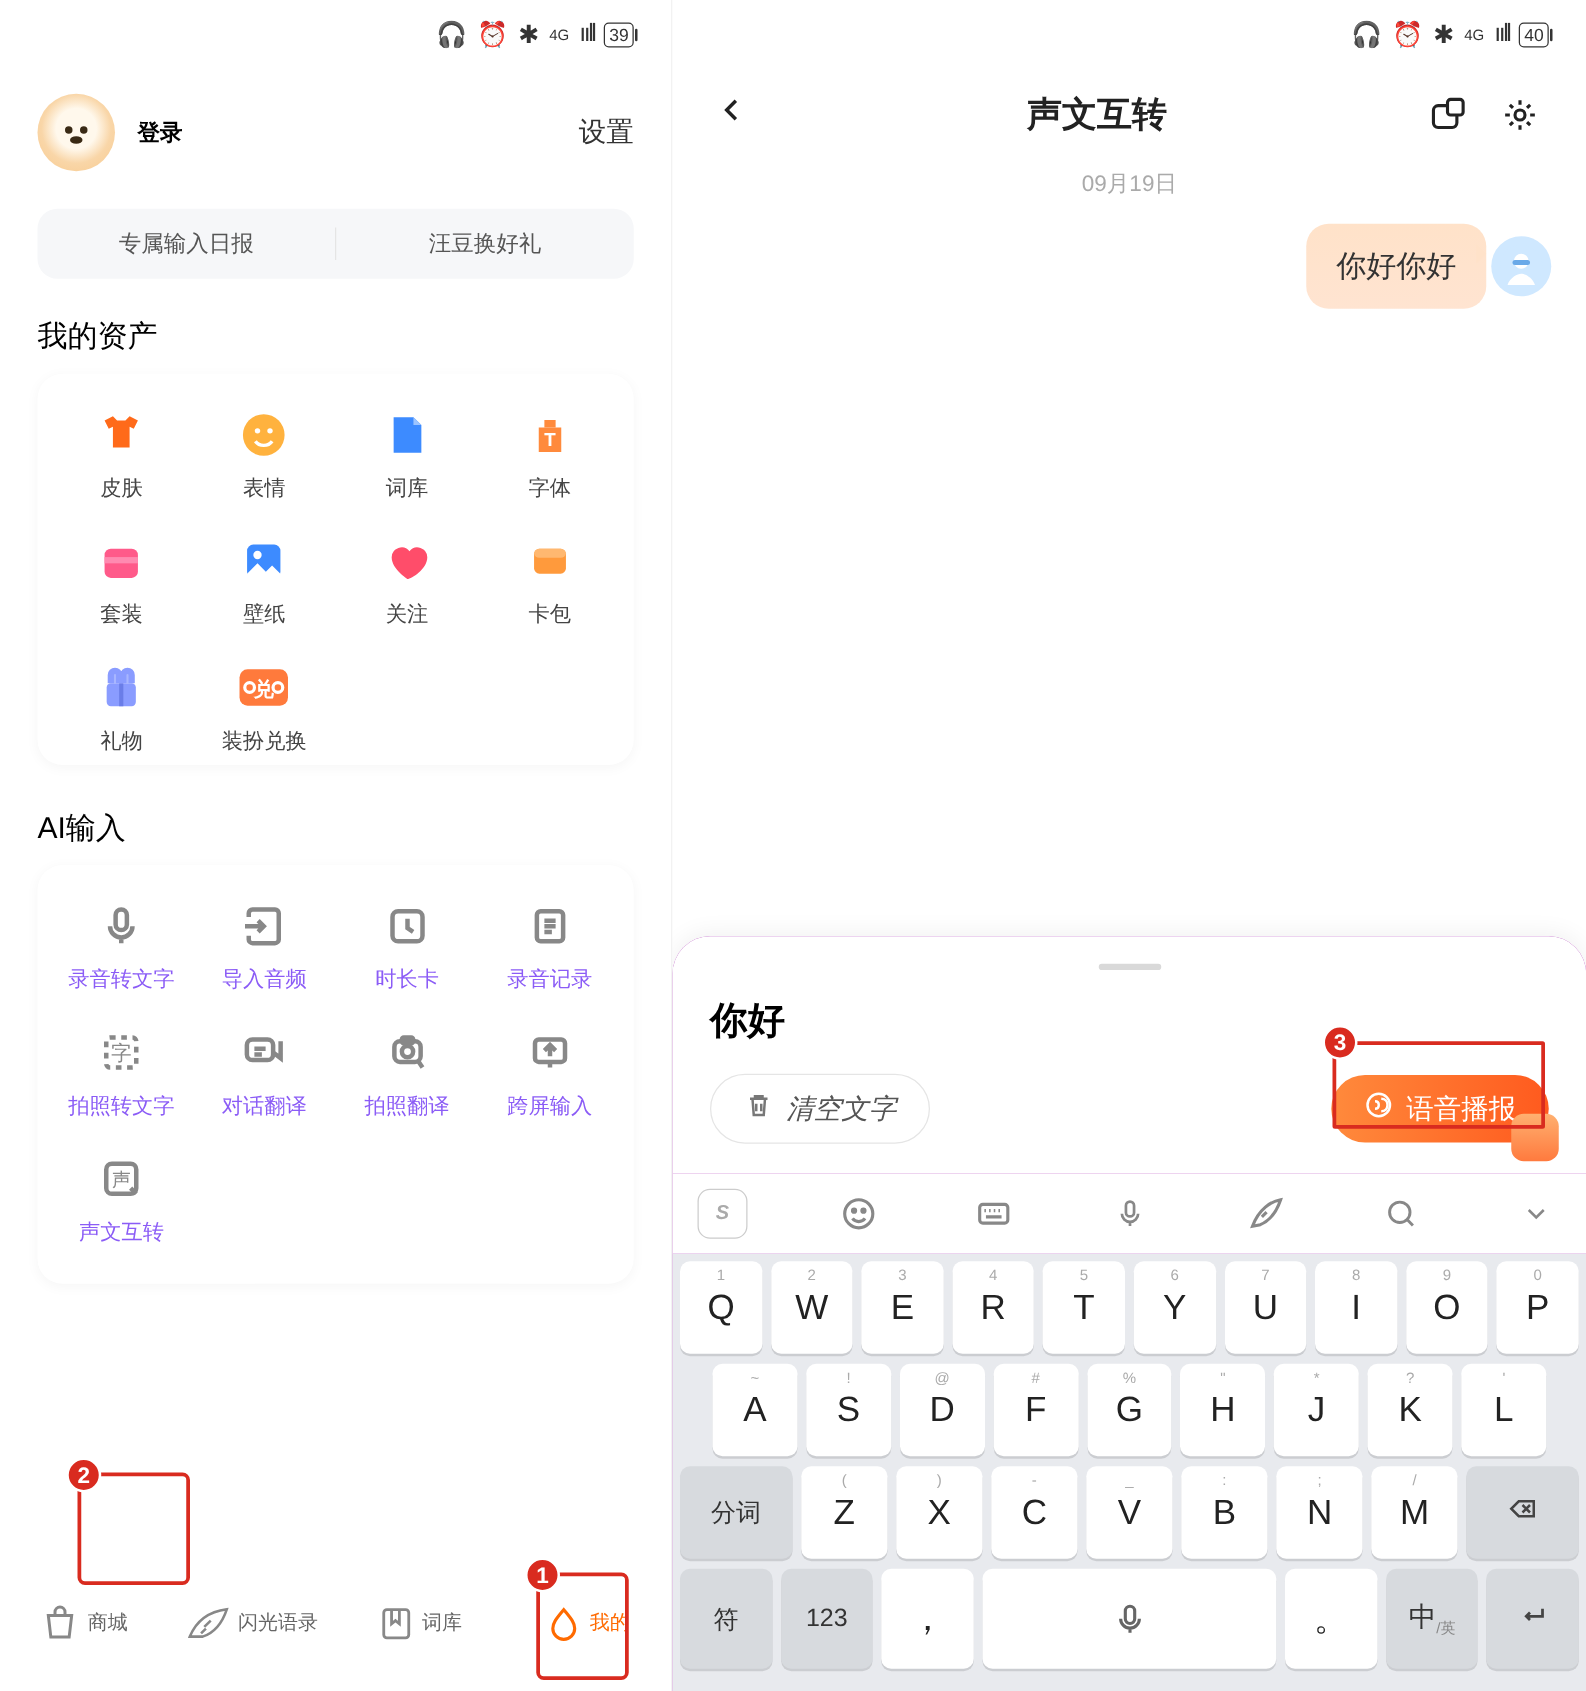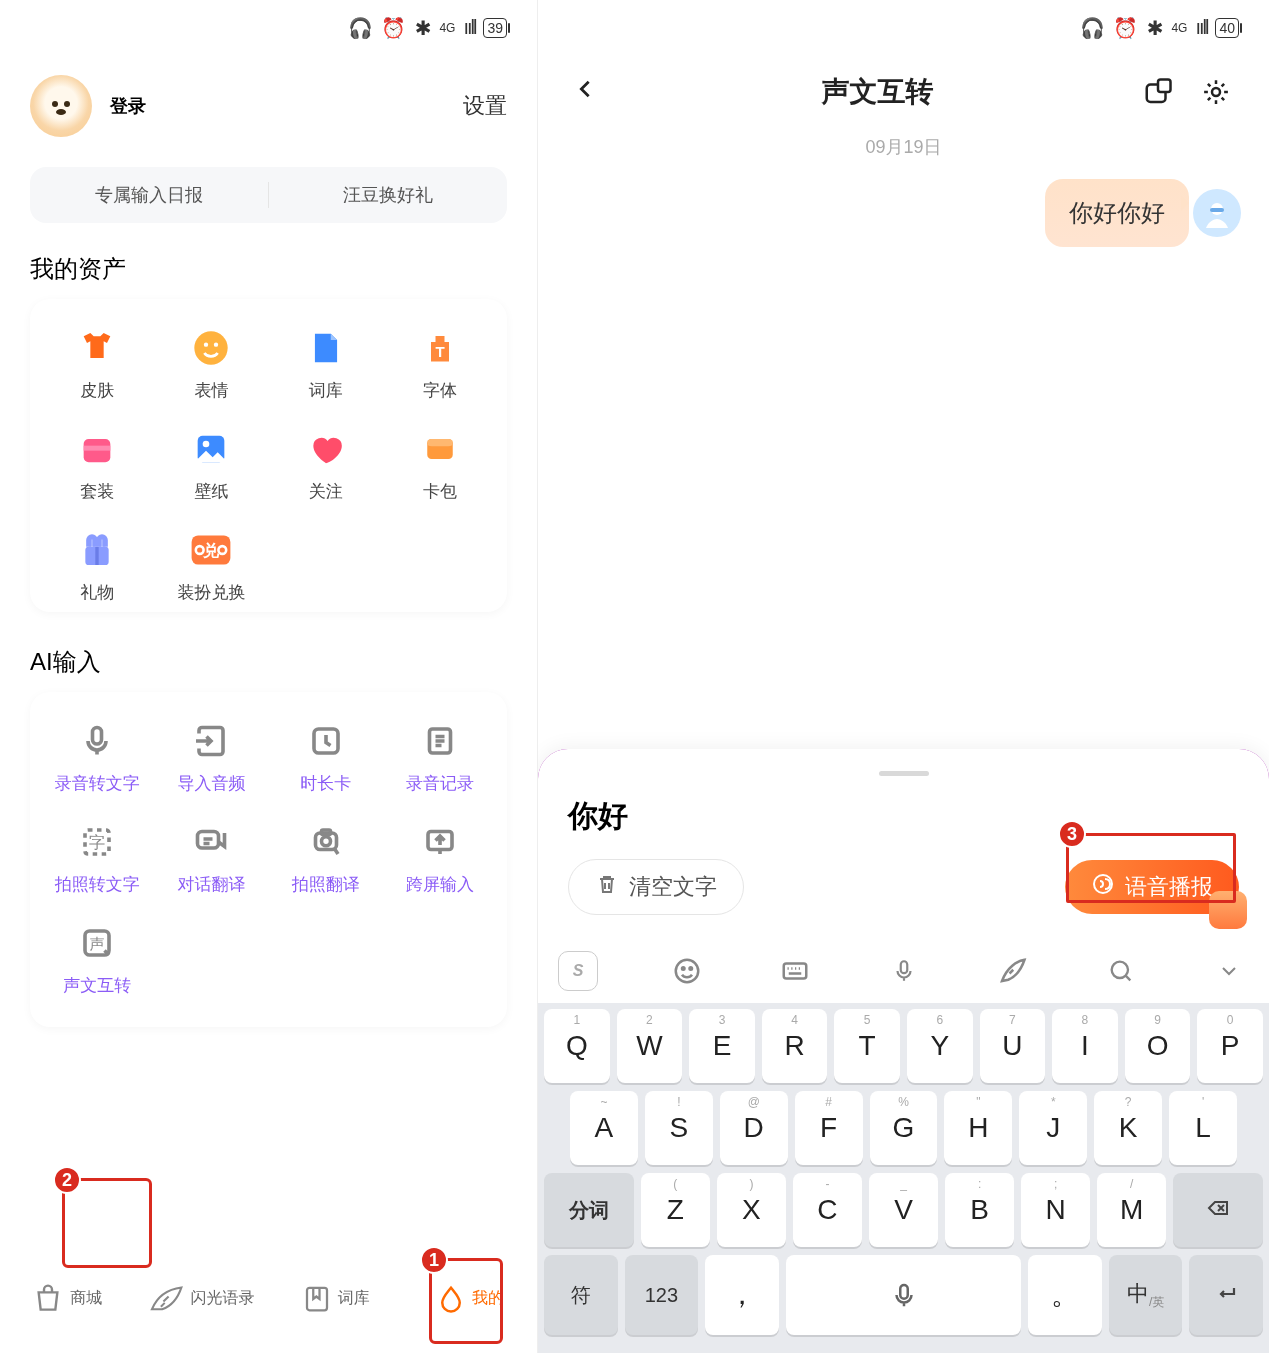--- a/index.html
+++ b/index.html
@@ -63,21 +63,21 @@
   .msg-bubble { background:linear-gradient(180deg,#ffe2c9 0%, #ffe4d1 100%); padding:18px 24px; border-radius:18px; font-size:24px; color:#333; font-weight:500; position:relative; }
   .msg-bubble::after { content:""; position:absolute; right:-8px; top:16px; width:0; height:0; border:8px solid transparent; border-left-color:#ffe2c9; }
   .msg-avatar { width:48px; height:48px; border-radius:50%; background:#cfe8ff; display:flex; align-items:center; justify-content:center; font-size:28px; }
 
   .sheet { position:absolute; left:0; right:0; bottom:0; background:#a21caf; border-top-left-radius:30px; border-top-right-radius:30px; box-shadow:0 -2px 20px rgba(0,0,0,0.06); }
   .sheet-handle { width:50px; height:5px; background:#d9d9d9; border-radius:3px; margin:12px auto 6px; }
   .sheet-top { background:#fff; border-top-left-radius:30px; border-top-right-radius:30px; padding:10px 30px 24px; }
   .sheet-title { font-size:30px; font-weight:700; padding:14px 0 22px; }
   .sheet-actions { display:flex; align-items:center; justify-content:space-between; }
   .chip { display:flex; align-items:center; gap:10px; padding:12px 26px; border-radius:40px; font-size:22px; }
-  .chip.ghost { background:#fff; border:1px solid #e5e5e5; color:#555; }
+  .chip.ghost { background:#fff; border:1px solid #e5e5e5; color:#555;font-style:italic; }
   .chip.primary { background:linear-gradient(90deg,#ff8a3c,#ff5a1e); color:#fff; }
   .chip svg { width:24px; height:24px; }
 
   .toolbar { display:flex; align-items:center; justify-content:space-between; padding:12px 20px; background:#fff; position:relative; }
   .toolbar .tb-ic { width:40px; height:40px; display:flex; align-items:center; justify-content:center; }
   .toolbar svg { stroke:#888; fill:none; stroke-width:2; }
   .tb-logo { width:40px; height:40px; border-radius:10px; background:#fff; border:1.5px solid #ccc; display:flex; align-items:center; justify-content:center; font-weight:700; color:#aaa; font-style:italic; }
   .tb-float { position:absolute; right:22px; top:-48px; width:38px; height:38px; border-radius:10px; background:linear-gradient(180deg,#ffb070,#ff7a3e); }
 
   .kbd { background:#e8eaee; padding:6px 6px 10px; }
@@ -551,21 +551,21 @@
           <div class="key">
             <span class="sup">?</span>
             <span class="main">K</span>
           </div>
           <div class="key">
             <span class="sup">'</span>
             <span class="main">L</span>
           </div>
         </div>
       <div class="krow" id="krow3">
-          <div class="key fn" style="flex: 1.3 1 0%; font-weight: bold;">
+          <div class="key fn" style="flex: 1.3 1 0%;">
             <span class="main">分词</span>
           </div>
           <div class="key">
             <span class="sup">(</span>
             <span class="main">Z</span>
           </div>
           <div class="key">
             <span class="sup">)</span>
             <span class="main">X</span>
           </div>

